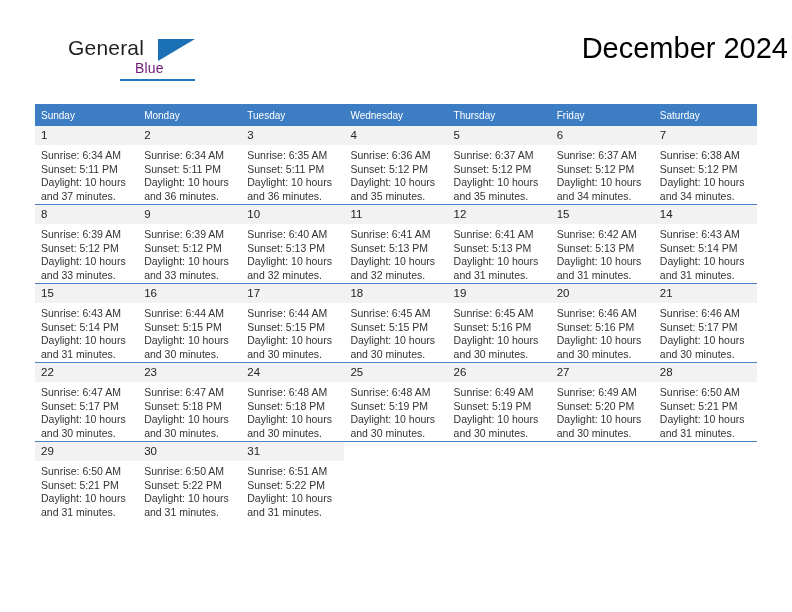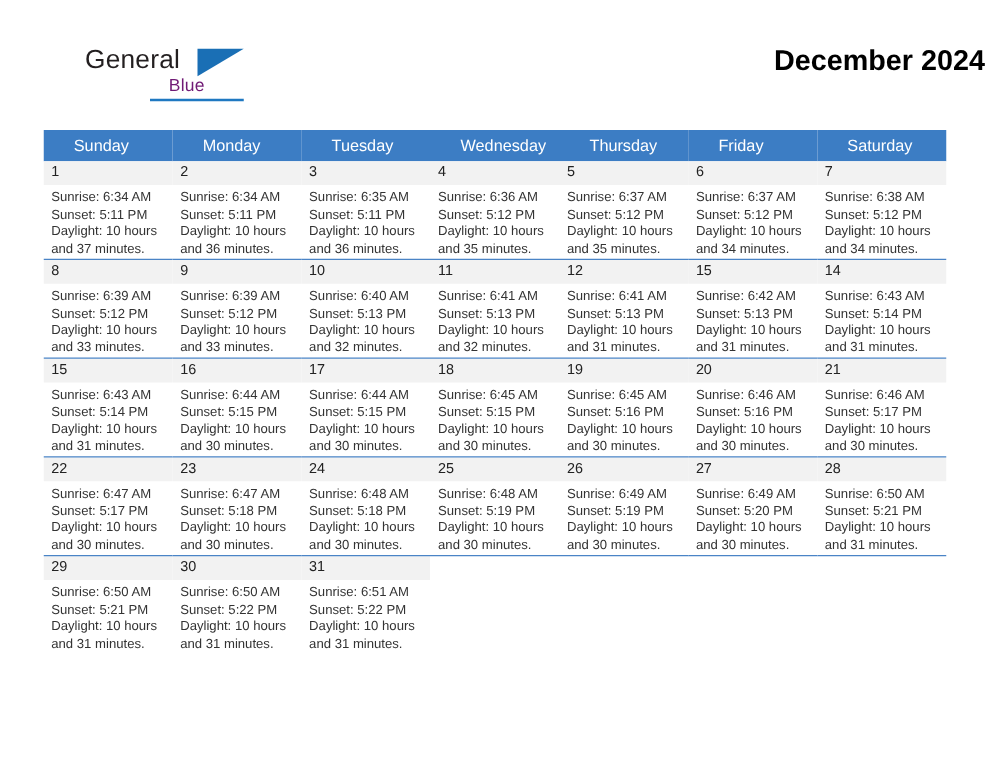--- a/index.html
+++ b/index.html
@@ -73,25 +73,24 @@
     background: #1f78c1;
   }
 
   .title-block {
     position: absolute;
     right: 36px;
     top: 30px;
     text-align: right;
   }
   .cal-title {
-    font-size: 23px;
+    font-size: 29px;
     color: #000000;
     line-height: 36px;
     white-space: nowrap;
-    font-weight: bold;
   }
   .cal-subtitle {
     font-size: 15px;
     color: #000000;
     line-height: 22px;
     margin-top: 3px;
     white-space: nowrap;
   }
 
   
@@ -99,24 +98,24 @@
     position: absolute;
     left: 35px;
     top: 104px;
     width: 722px;
     border-collapse: collapse;
     table-layout: fixed;
   }
   .cal th {
     background: #3c7dc4;
     color: #ffffff;
-    font-size: 13px;
+    font-size: 10px;
     font-weight: normal;
     text-align: left;
-    padding: 5px 0 5px 24px;
+    padding: 5px 0 5px 6px;
     height: 12px;
     border: none;
   }
   .cal td {
     vertical-align: top;
     padding: 0;
     border: none;
     border-top: 1px solid #4a84c6;
     height: 78px;
     width: 103.14px;

